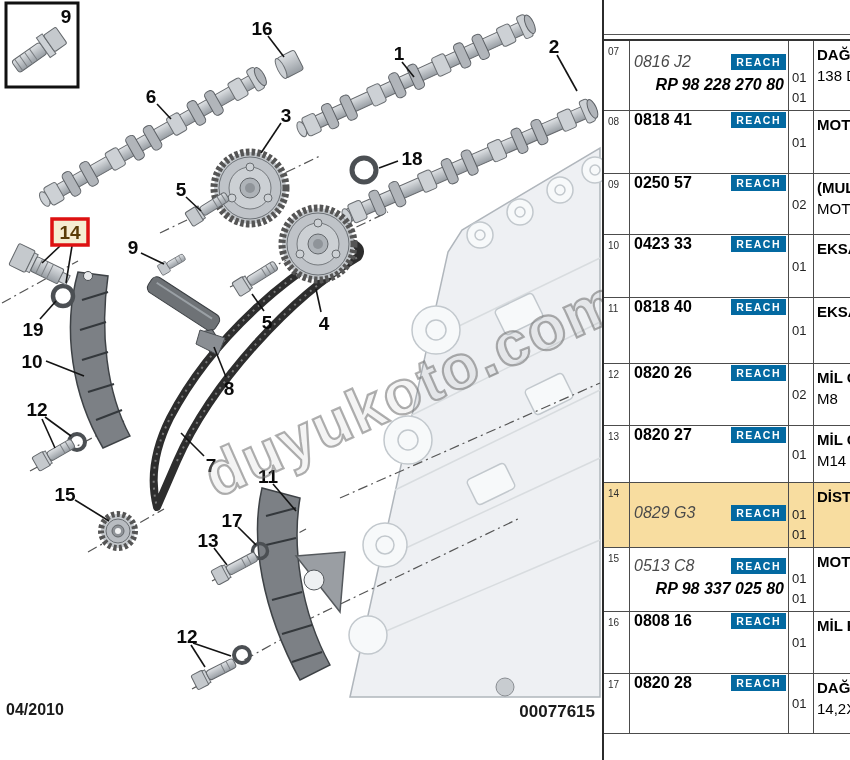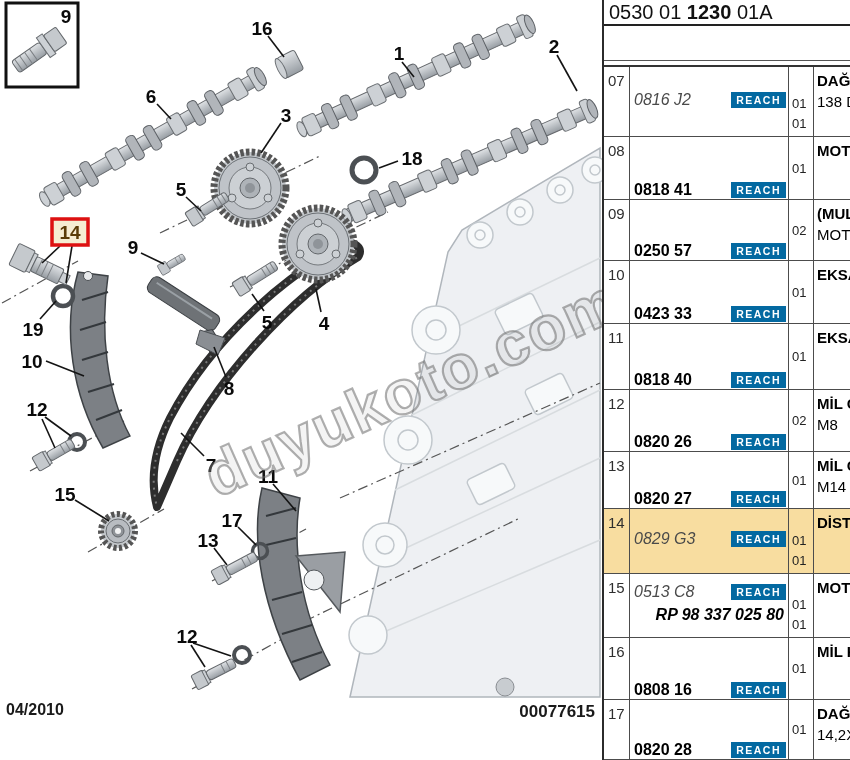--- a/index.html
+++ b/index.html
@@ -40,22 +40,22 @@
   .hdr{height:24px;line-height:24px;padding-left:5px;font-size:20px;color:#111;
        border-bottom:2px solid #222;white-space:nowrap;overflow:hidden;}
   .gap{height:34px;border-bottom:1px solid #555;}
   .spacer{height:4px;}
   #rows{border-top:2px solid #333;}
   .trow{display:grid;grid-template-columns:26px 159px 25px 1fr;
         border-bottom:1.5px solid #4c4c4c;box-sizing:border-box;background:#fff;}
   .trow.hl{background:#f8dda0;}
   .c{border-right:1.5px solid #4c4c4c;box-sizing:border-box;overflow:hidden;position:relative;background:transparent;}
   .c.desc{border-right:none;}
-  .num{font-size:15px;color:#2e2e2e;padding:5px 0 0 4px;}
-  .part{display:flex;flex-direction:column;justify-content:flex-end;gap:5px;padding:0 2px 0 4px;}
+  .num{font-size:10px;color:#2e2e2e;padding:5px 0 0 4px;}
+  .part{display:flex;flex-direction:column;justify-content:flex-start;gap:5px;padding:0 2px 0 4px;}
   .part.has-rp{justify-content:center;padding-bottom:4px;}
   .ref-line{display:flex;align-items:center;}
   .ref{font-weight:700;font-size:16px;color:#000;white-space:nowrap;}
   .ref.it{font-weight:400;font-style:italic;color:#4a4a4a;}
   .badge{margin-left:auto;background:#0369a1;color:#fff;font-size:10.5px;font-weight:700;
          letter-spacing:1.5px;padding:2px 5px;line-height:12px;}
   .rp-line{text-align:right;font-style:italic;font-weight:700;font-size:16px;color:#000;
            padding-right:2px;white-space:nowrap;}
   .qty{display:flex;flex-direction:column;justify-content:center;gap:6px;
        font-size:13px;color:#222;padding-left:3px;}
@@ -356,33 +356,31 @@
           <text x="187" y="636" class="callout">12</text>
         </g>
     </svg>
 
     <div class="watermark">duyukoto.com</div>
     <div class="footer-date">04/2010</div>
     <div class="footer-doc">00077615</div>
   </div>
 
   <div id="panel">
-    <div class="hdr">
-      <span>0530 01 </span><b>1230</b><span> 01A</span>
-    </div>
     <div class="gap"></div>
     <div class="spacer"></div>
     <div id="rows">
   <div class="trow" style="height: 70px;">
     <div class="c num">07</div>
     <div class="c part has-rp">
       <div class="ref-line">
         <span class="ref it">0816 J2</span>
         <span class="badge">REACH</span>
       </div>
+      <div class="rp-line">RP 98 228 270 80</div>
     </div>
     <div class="c qty has-rp">
             <div>01</div>
             <div>01</div>
           </div>
     <div class="c desc">
             <div class="d1">DAĞIT</div>
             <div class="d2">138 D</div>
           </div>
   </div>

